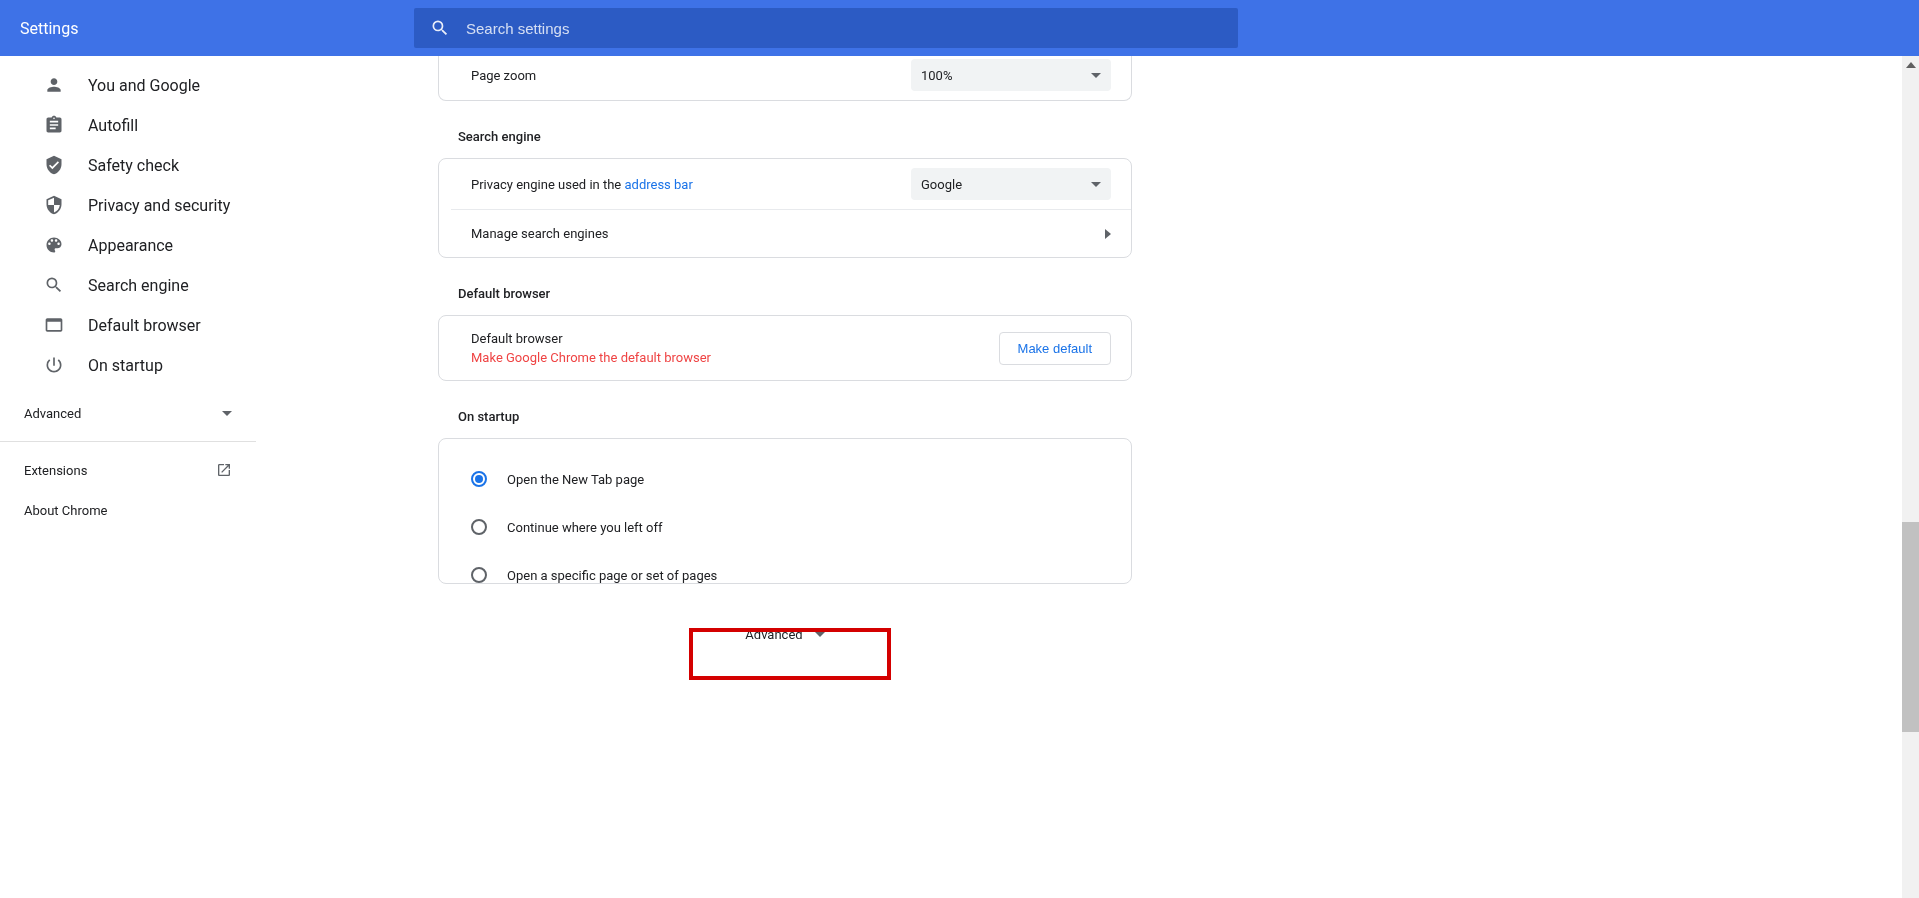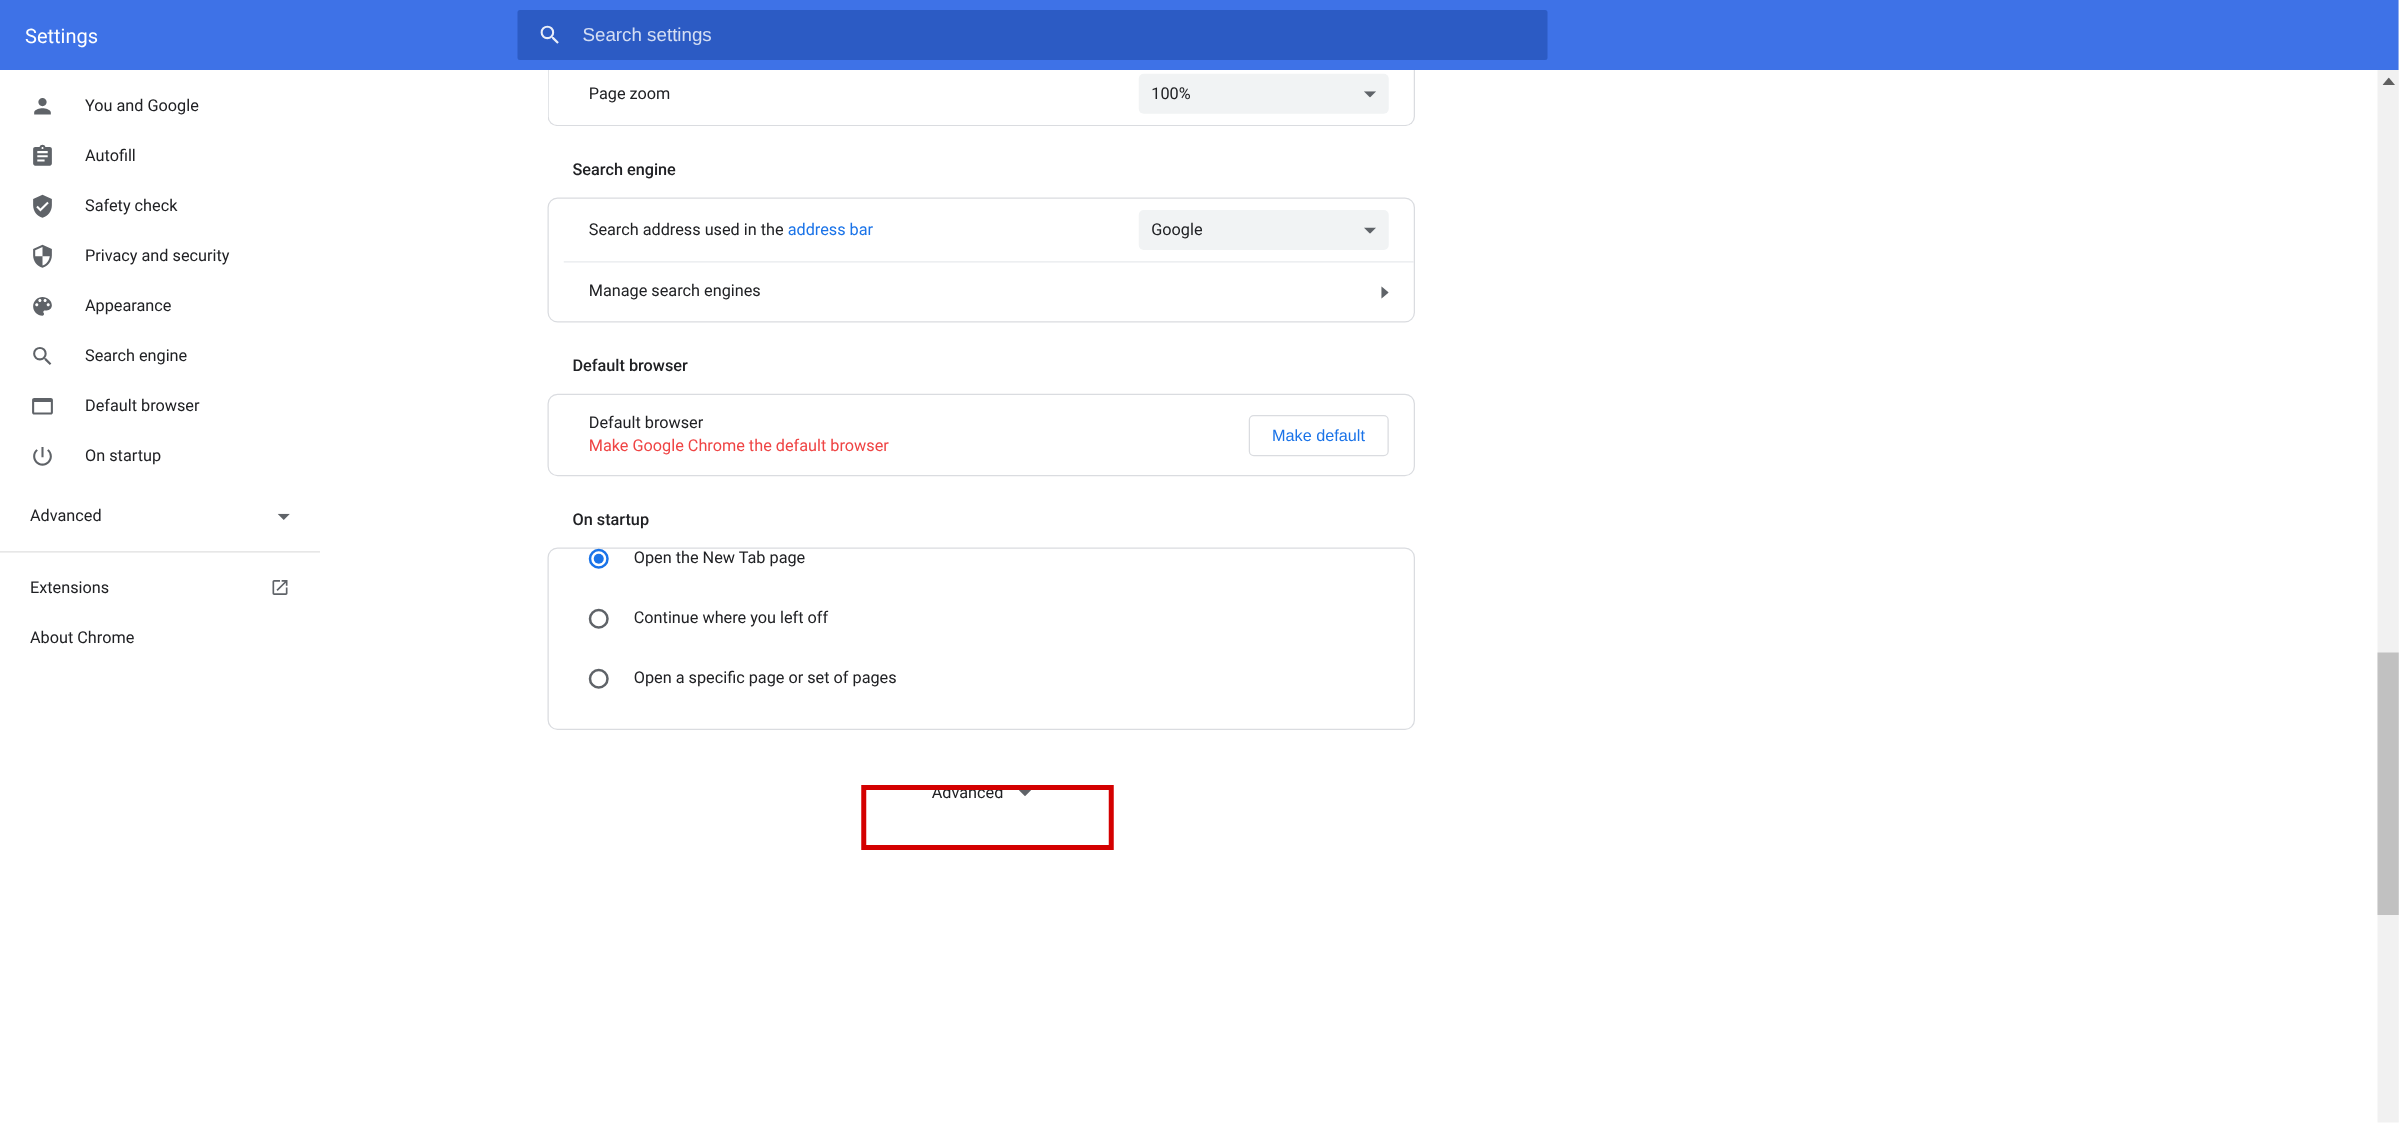--- a/index.html
+++ b/index.html
@@ -5,42 +5,42 @@
 * { box-sizing: border-box; margin: 0; padding: 0; }
 body { font-family: Roboto, Arial, sans-serif; font-size: 13px; background: #fff; color: #202124; overflow: hidden; }
 .header { background: #3e72e7; height: 56px; display: flex; align-items: center; padding: 0 20px; position: relative; }
 .header-title { color: #ffffff; font-size: 16px; font-weight: 400; }
 .search-box { position: absolute; left: 414px; width: 824px; height: 40px; background: #2c5bc4; display: flex; align-items: center; padding: 0 16px; border-radius: 2px; }
 .search-box svg { fill: #fff; width: 20px; height: 20px; margin-right: 16px; opacity: 0.9; }
 .search-box input { background: transparent; border: none; outline: none; color: #fff; font-size: 15px; flex: 1; }
 .search-box input::placeholder { color: rgba(255,255,255,0.8); }
 .layout { display: flex; height: calc(100vh - 56px); position: relative; }
 .sidebar { width: 256px; padding-top: 9px; flex-shrink: 0; }
-.nav-item { height: 40px; display: flex; align-items: center; padding: 0 24px; cursor: pointer; color: #202124; font-size: 13px; }
+.nav-item { height: 40px; display: flex; align-items: center; padding: 0 24px; cursor: pointer; color: #202124; font-size: 16px; margin-left: 20px; }
 .nav-item .icon { width: 20px; height: 20px; margin-right: 24px; fill: #5f6368; display: flex; align-items: center; justify-content: center; }
 .nav-item .icon svg { width: 20px; height: 20px; fill: #5f6368; }
 .nav-advanced { display: flex; align-items: center; justify-content: space-between; padding: 0 24px; height: 40px; cursor: pointer; font-size: 13px; margin-top: 8px; }
 .nav-advanced .arrow { fill: #5f6368; }
 .sidebar hr { border: none; border-top: 1px solid #e0e0e0; margin: 8px 0; }
 .nav-ext { display: flex; align-items: center; justify-content: space-between; padding: 0 24px; height: 40px; cursor: pointer; font-size: 13px; }
 .nav-ext svg { width: 16px; height: 16px; fill: #5f6368; }
 .main { flex: 1; overflow-y: auto; padding-bottom: 40px; position: relative; }
 .content { width: 694px; margin-left: 182px; }
 .card { background: #fff; border: 1px solid #dadce0; border-radius: 8px; padding-left: 12px; }
 .row { display: flex; align-items: center; justify-content: space-between; padding: 0 20px; min-height: 64px; }
 .row + .row { border-top: 1px solid #e8eaed; }
 .row-label { font-size: 13px; color: #202124; }
 .row-sublabel { font-size: 13px; color: #ef4444; margin-top: 4px; }
 .select-box { background: #f1f3f4; height: 32px; min-width: 200px; display: flex; align-items: center; justify-content: space-between; padding: 0 10px; border-radius: 4px; cursor: pointer; font-size: 13px; }
 .select-box svg { width: 10px; height: 5px; fill: #5f6368; }
 .section-title { font-size: 13px; color: #202124; margin: 28px 0 14px 0; padding-left: 20px; font-weight: 500; }
 .link { color: #1a73e8; }
 .arrow-right { width: 6px; height: 10px; fill: #5f6368; }
 .btn-outline { border: 1px solid #dadce0; background: #fff; color: #1a73e8; font-size: 13px; padding: 8px 18px; border-radius: 4px; cursor: pointer; font-weight: 400; }
-.radio-row { display: flex; align-items: flex-start; padding: 0 20px; height: 48px; cursor: pointer; }
+.radio-row { display: flex; align-items: flex-end; padding: 0 20px; height: 48px; cursor: pointer; }
 .radio { width: 16px; height: 16px; border: 2px solid #5f6368; border-radius: 50%; margin-right: 20px; display: flex; align-items: center; justify-content: center; flex-shrink: 0; }
 .radio.checked { border-color: #1a73e8; }
 .radio.checked::after { content: ''; width: 8px; height: 8px; background: #1a73e8; border-radius: 50%; }
 .advanced-toggle { display: flex; align-items: center; justify-content: center; margin: 30px auto 0; width: 180px; height: 40px; cursor: pointer; font-size: 13px; color: #202124; }
 .advanced-toggle svg { margin-left: 12px; width: 10px; height: 5px; fill: #5f6368; }
 .highlight-box { position: absolute; border: 4px solid #d40000; pointer-events: none; }
 .scrollbar-track { position: absolute; right: 0; top: 56px; bottom: 0; width: 17px; background: #f1f1f1; }
 .scrollbar-thumb { position: absolute; right: 0; width: 17px; background: #c1c1c1; }
 .scroll-arrow { position: absolute; right: 0; width: 17px; height: 17px; display: flex; align-items: center; justify-content: center; }
 .scroll-arrow svg { width: 10px; height: 6px; fill: #606060; }
@@ -154,21 +154,21 @@
                 <path d="M0 0l5 5 5-5z"></path>
               </svg>
           </div>
         </div>
       </div>
 
       <div class="section-title">Search engine</div>
       <div class="card">
         <div class="row" style="min-height:50px;">
           <span class="row-label">
-            <span>Search address used in the </span><span class="link">address bar</span>
+            <span>Privacy engine used in the </span><span class="link">address bar</span>
           </span>
           <div class="select-box">
             <span>Google</span>
             <svg viewBox="0 0 10 5">
                 <path d="M0 0l5 5 5-5z"></path>
               </svg>
           </div>
         </div>
         <div class="row" style="min-height:48px;">
           <span class="row-label">Manage search engines</span>

